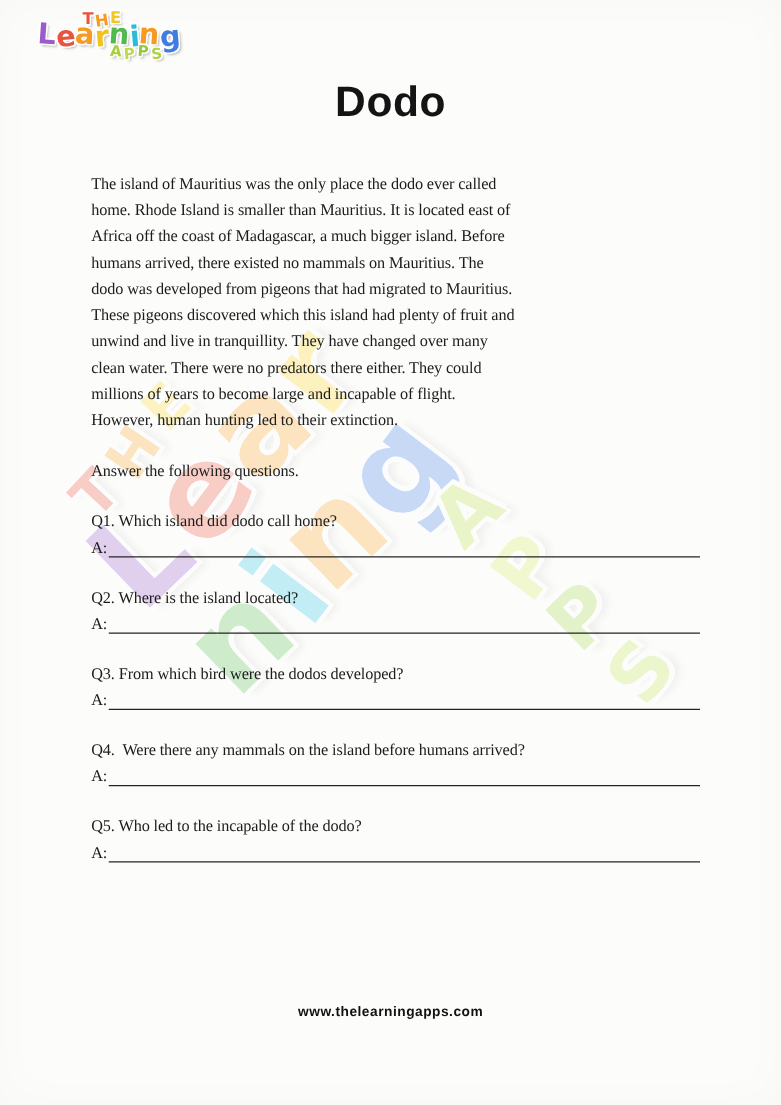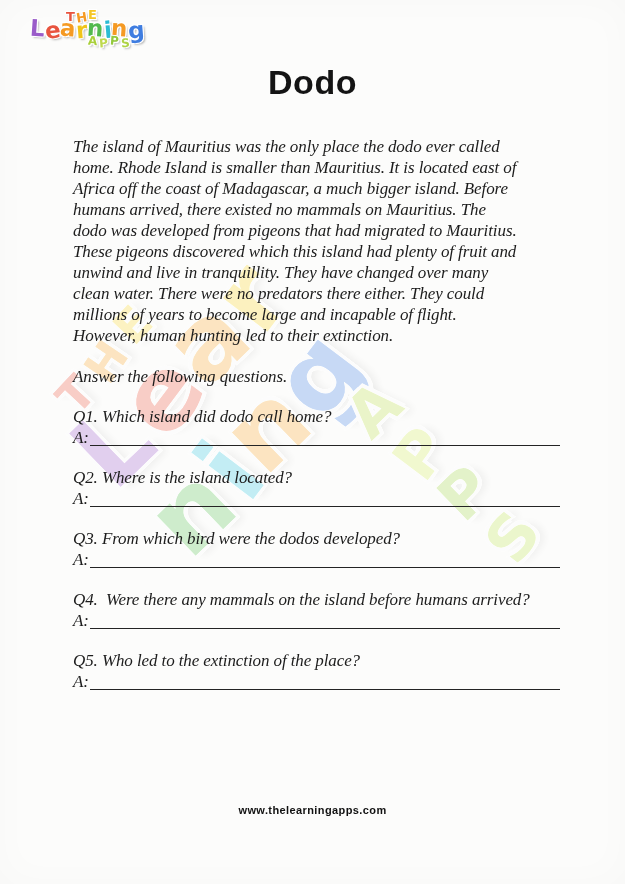--- a/index.html
+++ b/index.html
@@ -43,21 +43,21 @@
 
   
   .title {
     position:absolute; top:63px; left:0; width:625px;
     text-align:center; z-index:2;
     font-family:"Liberation Sans", sans-serif;
     font-weight:600; font-size:34px; letter-spacing:0.5px; color:#141414;
   }
   .content {
     position:absolute; left:73px; top:136px; width:487px; z-index:2;
-    font-size:17px; line-height:21px; letter-spacing:-0.1px;font-style:italic;
+    font-size:13px; line-height:21px; letter-spacing:-0.1px;
   }
   .intro-line { white-space:nowrap; }
   .prompt { margin-top:20px; }
   .qa-block { margin-top:19px; }
   .question { white-space:pre-wrap; }
   .answer { display:flex; align-items:flex-end; height:21px; }
   .answer .blank {
     flex:1; border-bottom:1.2px solid #242424; margin-bottom:2px; margin-left:1px;
   }
   .footer {
@@ -128,21 +128,21 @@
 
     <div class="qa-block">
       <div class="question">Q4.  Were there any mammals on the island before humans arrived?</div>
       <div class="answer">
         <span>A:</span>
         <span class="blank"></span>
       </div>
     </div>
 
     <div class="qa-block">
-      <div class="question">Q5. Who led to the extinction of the place?</div>
+      <div class="question">Q5. Who led to the incapable of the dodo?</div>
       <div class="answer">
         <span>A:</span>
         <span class="blank"></span>
       </div>
     </div>
   </div>
 
   <div class="footer">www.thelearningapps.com</div>
 
 </div>

